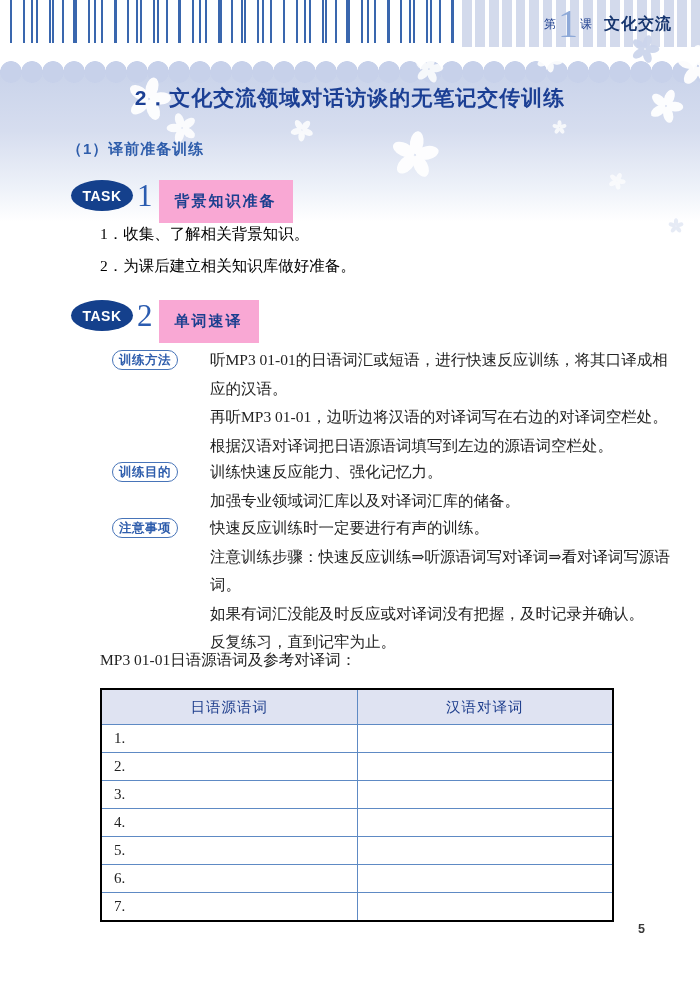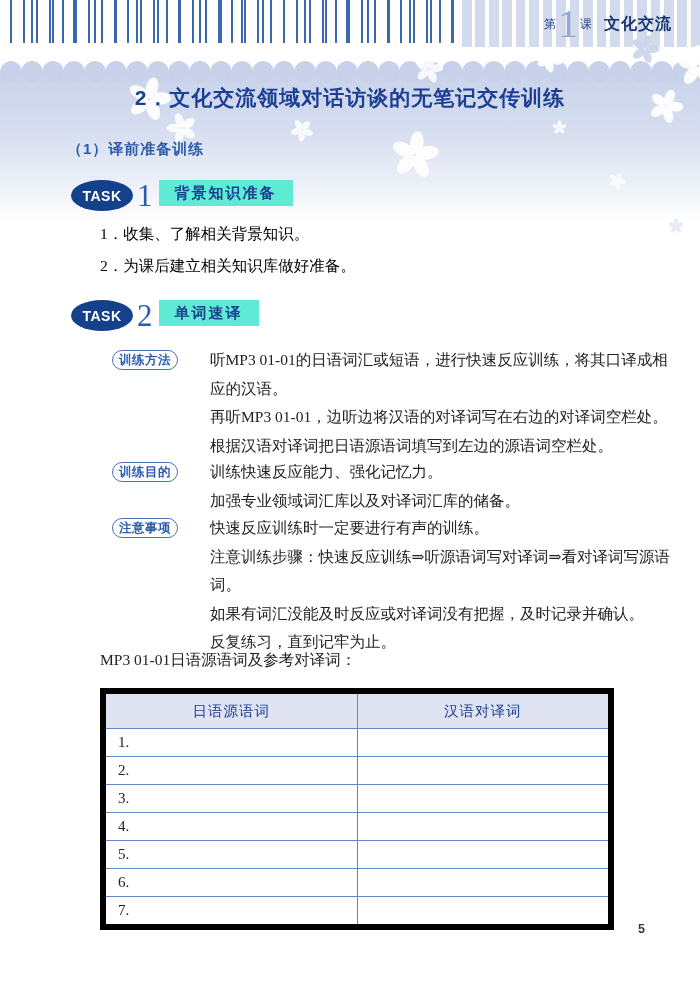--- a/index.html
+++ b/index.html
@@ -38,21 +38,21 @@
     font-size:15px;letter-spacing:1px;color:#2e5dab;}
 
   
   .task{position:absolute;left:71px;display:flex;height:34px;}
   .task-ellipse{display:flex;align-items:center;justify-content:center;
     width:62px;height:31px;border-radius:50%;background:#14408c;color:#fff;
     font-family:"Liberation Sans","DejaVu Sans",sans-serif;font-weight:bold;font-size:14px;
     letter-spacing:0.5px;flex:0 0 auto;}
   .task-num{font-family:"Liberation Serif","DejaVu Serif",serif;font-size:31px;
     color:#2b5cb0;line-height:31px;margin:0 6px 0 4px;}
-  .task-strip{background:#5eead4;color:#1b3f8f;height:26px;display:flex;align-items:center;
+  .task-strip{background:#f9a8d4;color:#1b3f8f;height:43px;display:flex;align-items:center;
     padding:0 16px;font-family:Liberation Serif, serif;font-weight:bold;
     font-size:15px;letter-spacing:2px;}
 
   .items{position:absolute;left:100px;}
   .item{font-size:15.5px;line-height:32px;color:#000000;}
 
   
   .pill-row{position:absolute;left:112px;display:grid;grid-template-columns:80px auto;}
   .pill{grid-column:1;justify-self:start;align-self:start;margin-top:3.5px;
     border:1.5px solid #4774b8;border-radius:11px;color:#2e5dac;background:#fff;
@@ -62,21 +62,21 @@
   .pline{font-size:15.5px;line-height:28.5px;color:#222;white-space:nowrap;}
 
   .caption{position:absolute;left:100px;top:650px;font-size:15.5px;color:#222;}
 
   
   .vtable{position:absolute;left:100px;top:688px;width:514px;border-collapse:collapse;}
   .vtable th{background:#dfe3f2;color:#1d3d8c;font-family:"Liberation Sans","DejaVu Sans",sans-serif;
     font-weight:normal;font-size:14.5px;letter-spacing:1px;height:32px;border:1.5px solid #5e8ac4;}
   .vtable td{height:27px;border:1.5px solid #5e8ac4;font-size:15px;color:#222;
     padding:0 0 0 12px;text-align:left;background:#fff;}
-  .vtable{border:6px solid #000000;}
+  .vtable{border:2px solid #000000;}
 
   .page-num{position:absolute;left:638px;top:922px;
     font-family:"Liberation Sans","DejaVu Sans",sans-serif;font-weight:bold;
     font-size:12.5px;color:#3a3a3a;}
 </style>
 </head>
 <body>
 
 <svg width="0" height="0" style="position:absolute">
   <defs>

